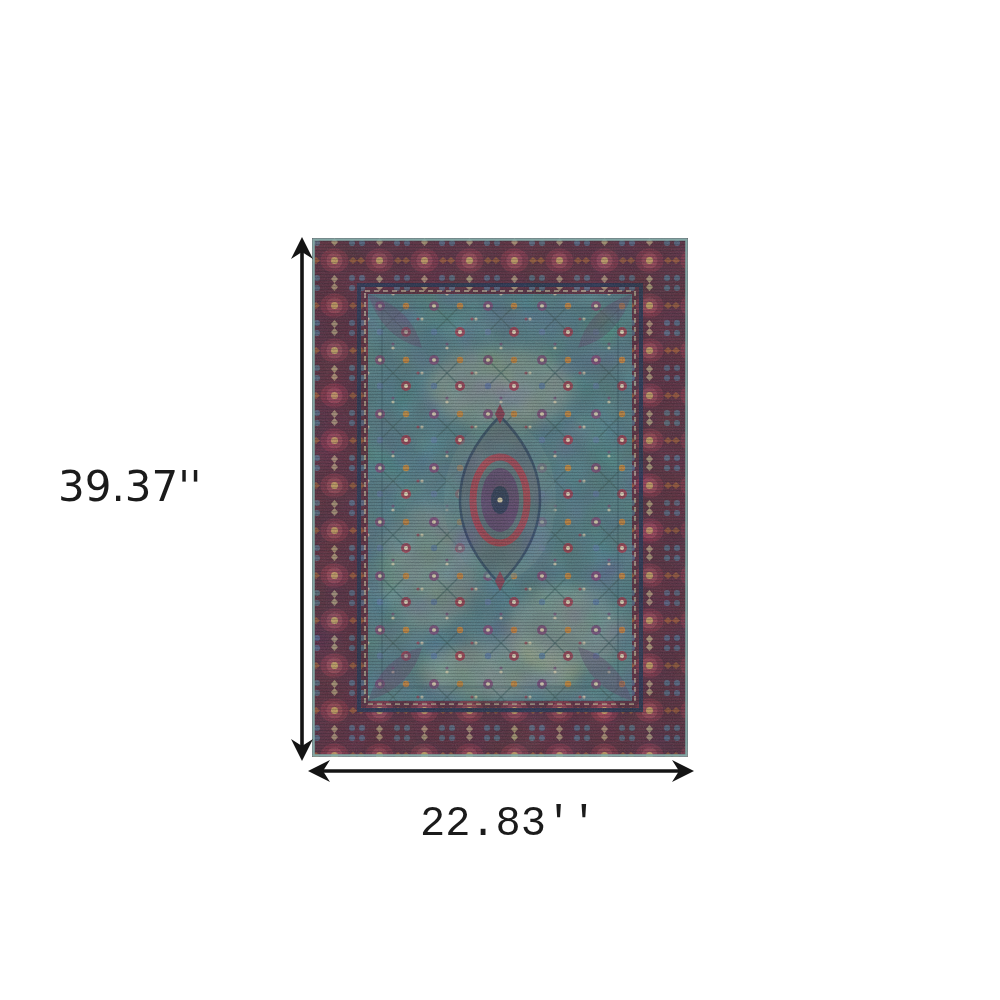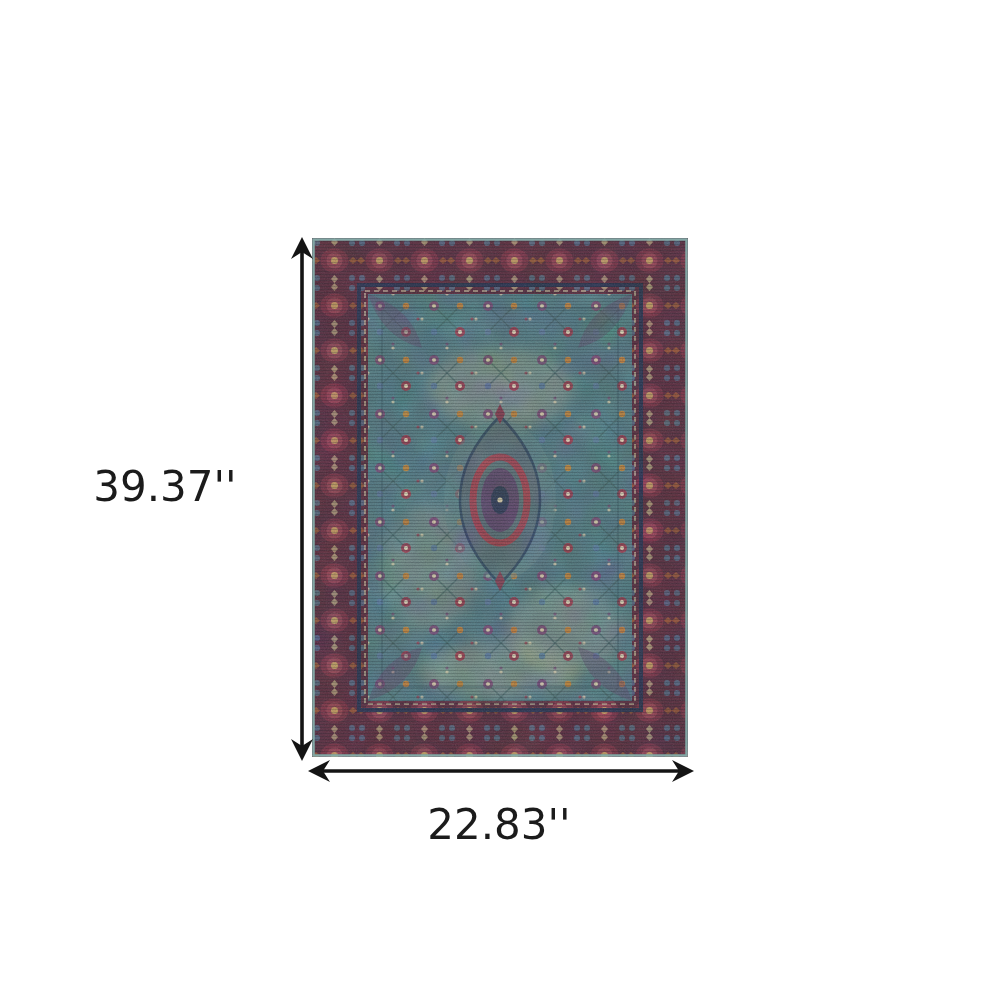--- a/index.html
+++ b/index.html
@@ -27,26 +27,26 @@
     position: absolute;
     left: 0; top: 0;
     width: 1000px; height: 1000px;
     pointer-events: none;
   }
   .dim-label {
     position: absolute;
     color: #1b1b1b;
     font-size: 42px;
     letter-spacing: 0px;
-    text-align: center;
+    text-align: left;
     white-space: nowrap;
     font-weight: 400;
   }
   .dim-label.height { left: 58px; top: 462px; width: 214px; }
-  .dim-label.width  { left: 392px; top: 800px; width: 214px; }
+  .dim-label.width  { left: 420px; top: 800px; width: 214px; font-family: Liberation Mono, monospace; }
 </style>
 </head>
 <body>
 
 <div class="canvas">
 
   <div class="rug-wrap">
     <svg viewBox="0 0 376 519" xmlns="http://www.w3.org/2000/svg">
       <defs>
         <filter id="soft" x="-50%" y="-50%" width="200%" height="200%">

